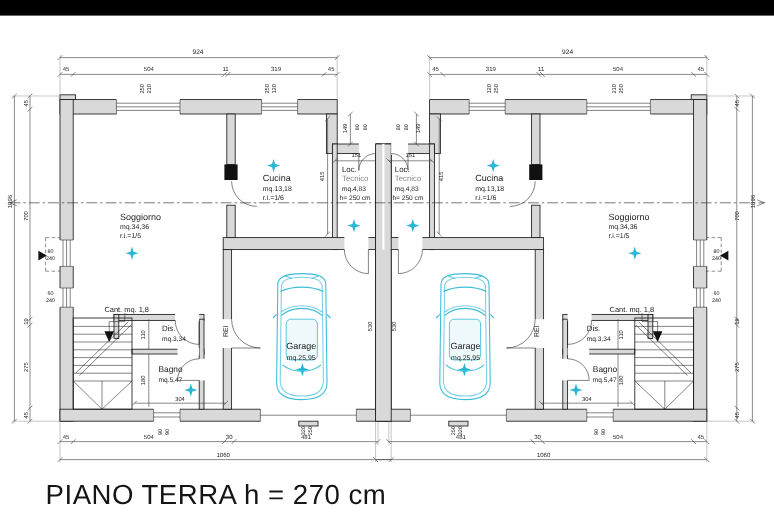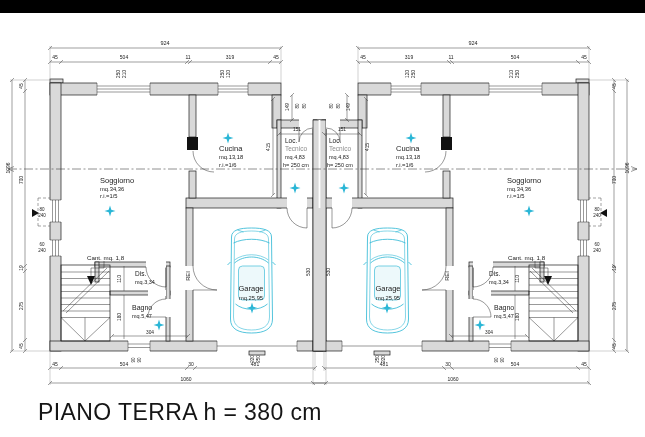--- a/index.html
+++ b/index.html
@@ -254,14 +254,14 @@
       <text x="508" y="260" font-size="6.2" text-anchor="start" fill="#222">Cant. mq. 1,8</text>
       <text x="489" y="276" font-size="6.5" text-anchor="start" fill="#222">Dis.</text>
       <text x="489" y="284" font-size="5.5" text-anchor="start" fill="#222">mq.3,34</text>
       <text x="494" y="310" font-size="7" text-anchor="start" fill="#222">Bagno</text>
       <text x="494" y="318" font-size="5.5" text-anchor="start" fill="#222">mq.5,47</text>
       <text x="449" y="276" font-size="5.8" text-anchor="middle" fill="#222" transform="rotate(-90 449 276)">REI</text>
       <text x="388" y="291" font-size="7.5" text-anchor="middle" fill="#222">Garage</text>
       <text x="388" y="300" font-size="5.8" text-anchor="middle" fill="#222">mq.25,95</text>
     </svg>
 
-  <div class="caption">PIANO TERRA h = 380 cm</div>
+  <div class="caption">PIANO TERRA h = 270 cm</div>
 </div>
 
 </body></html>

